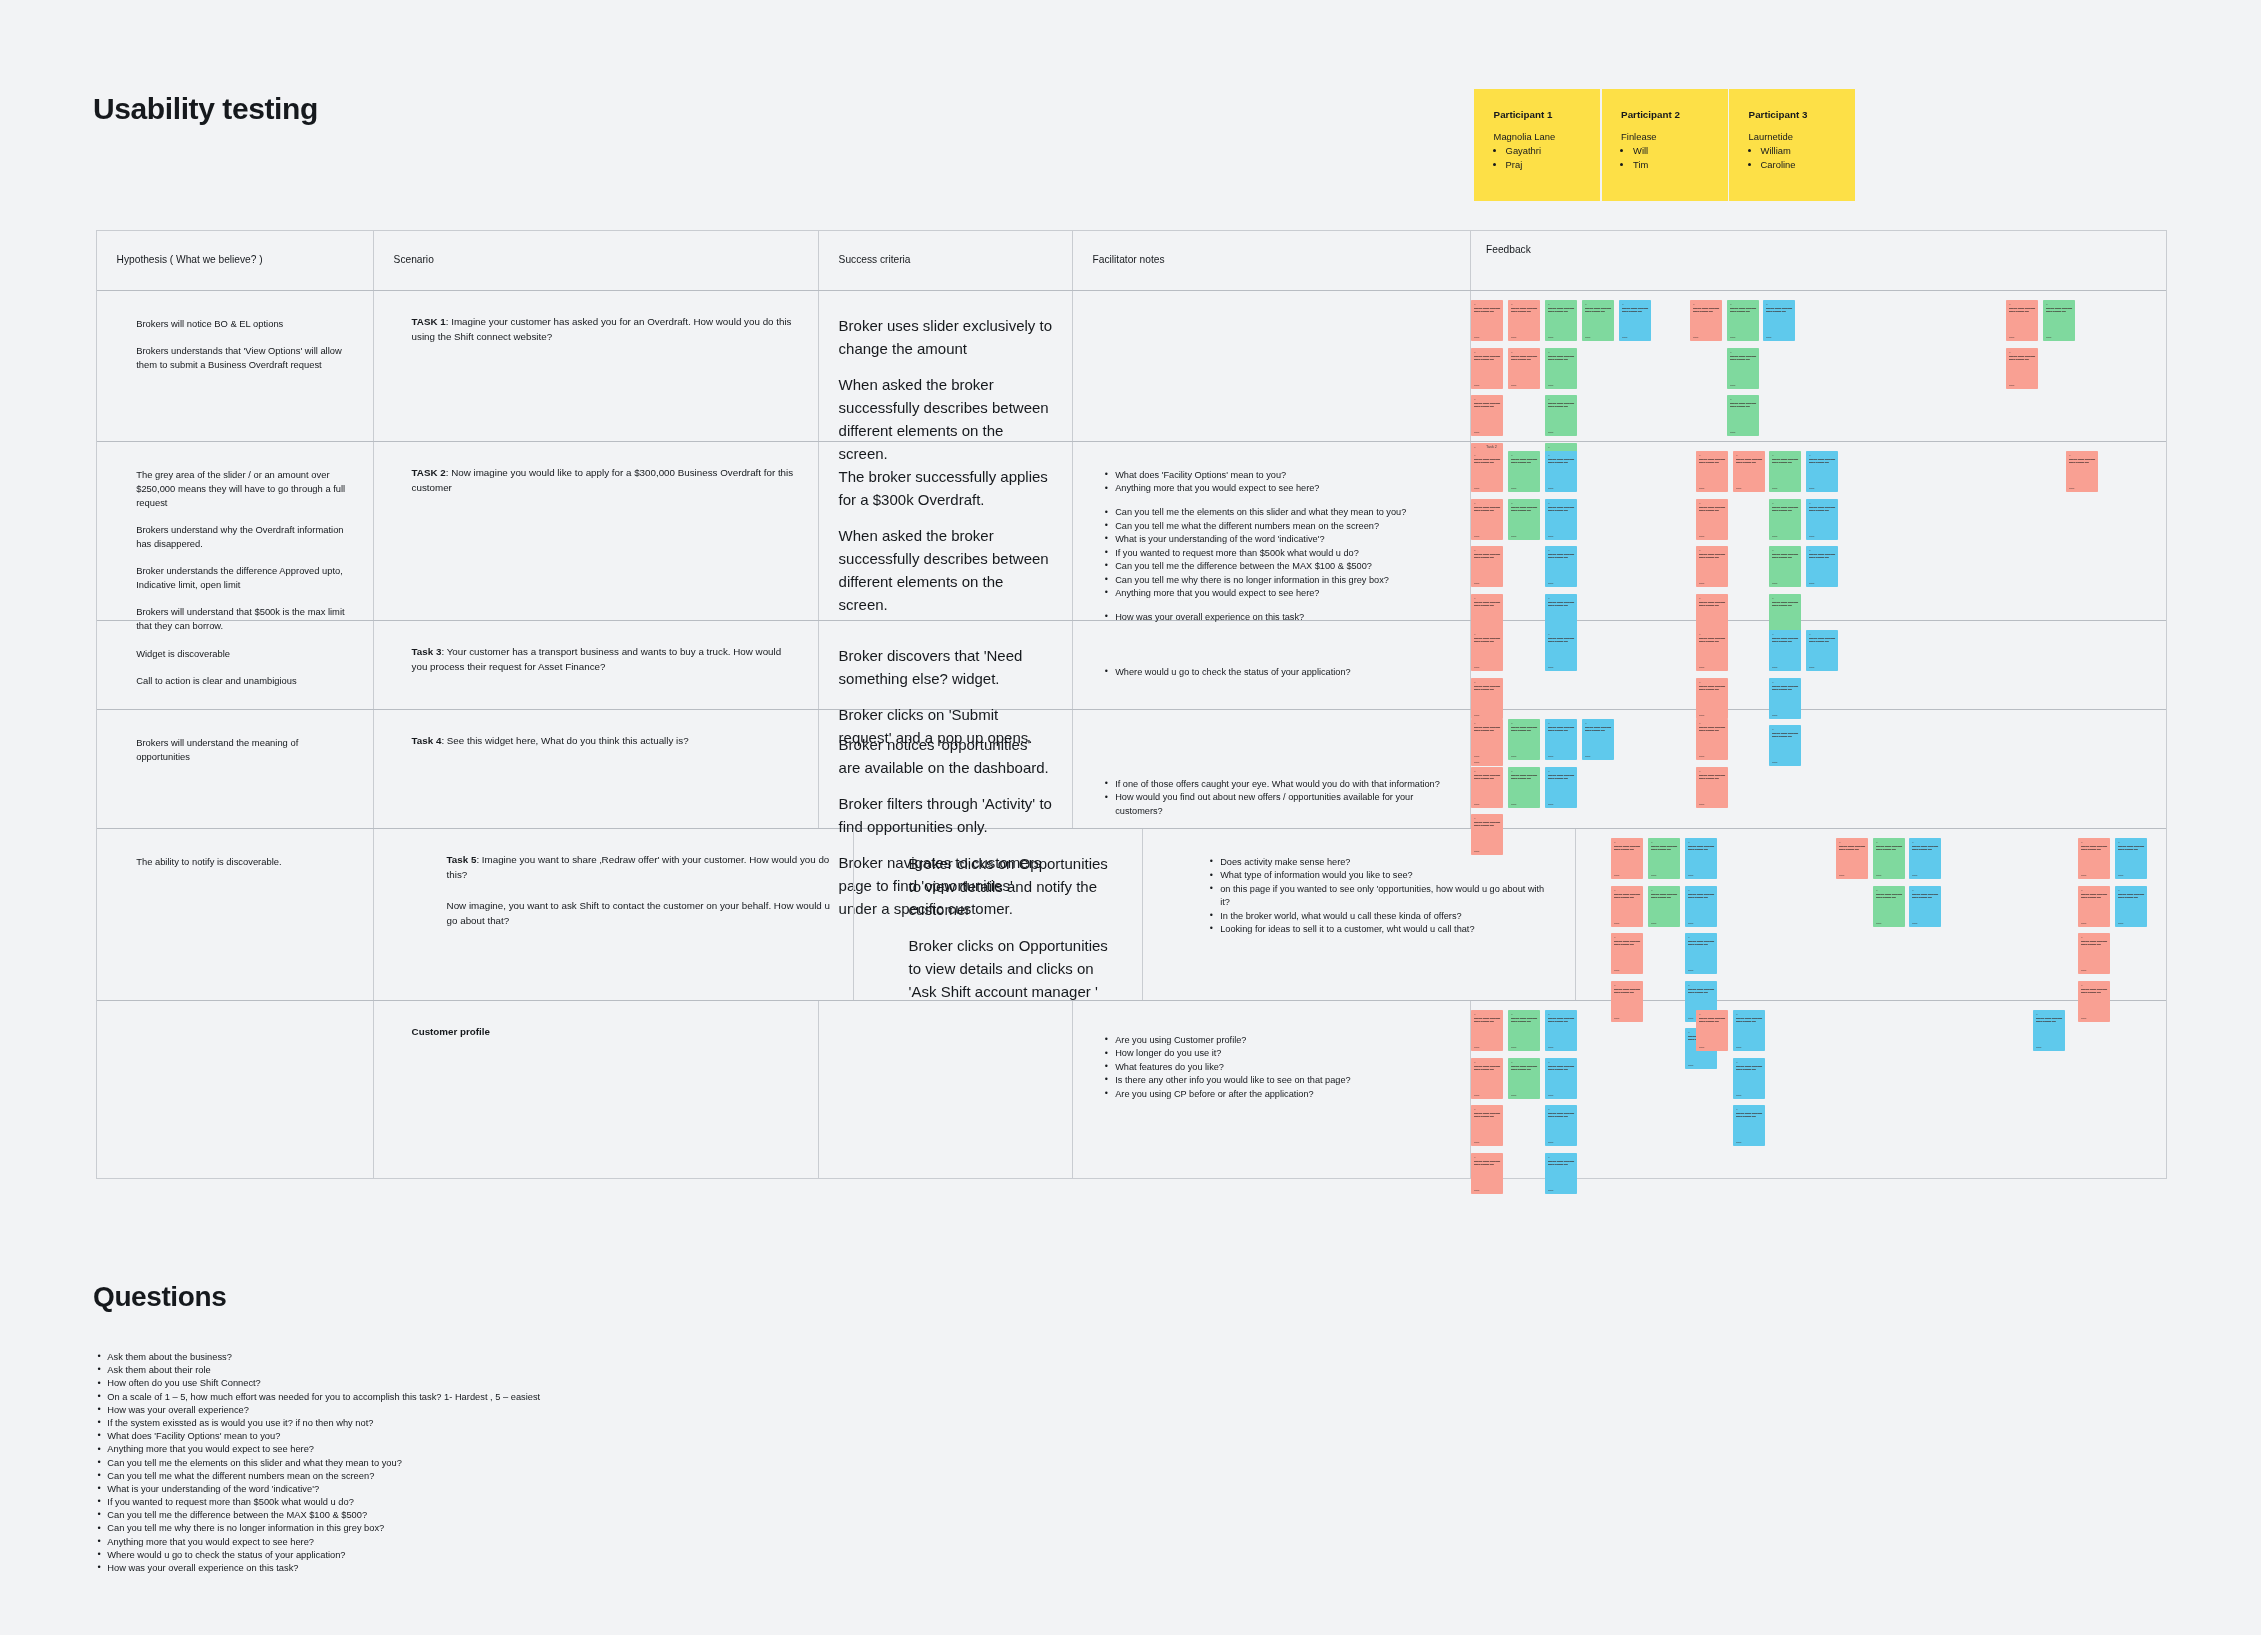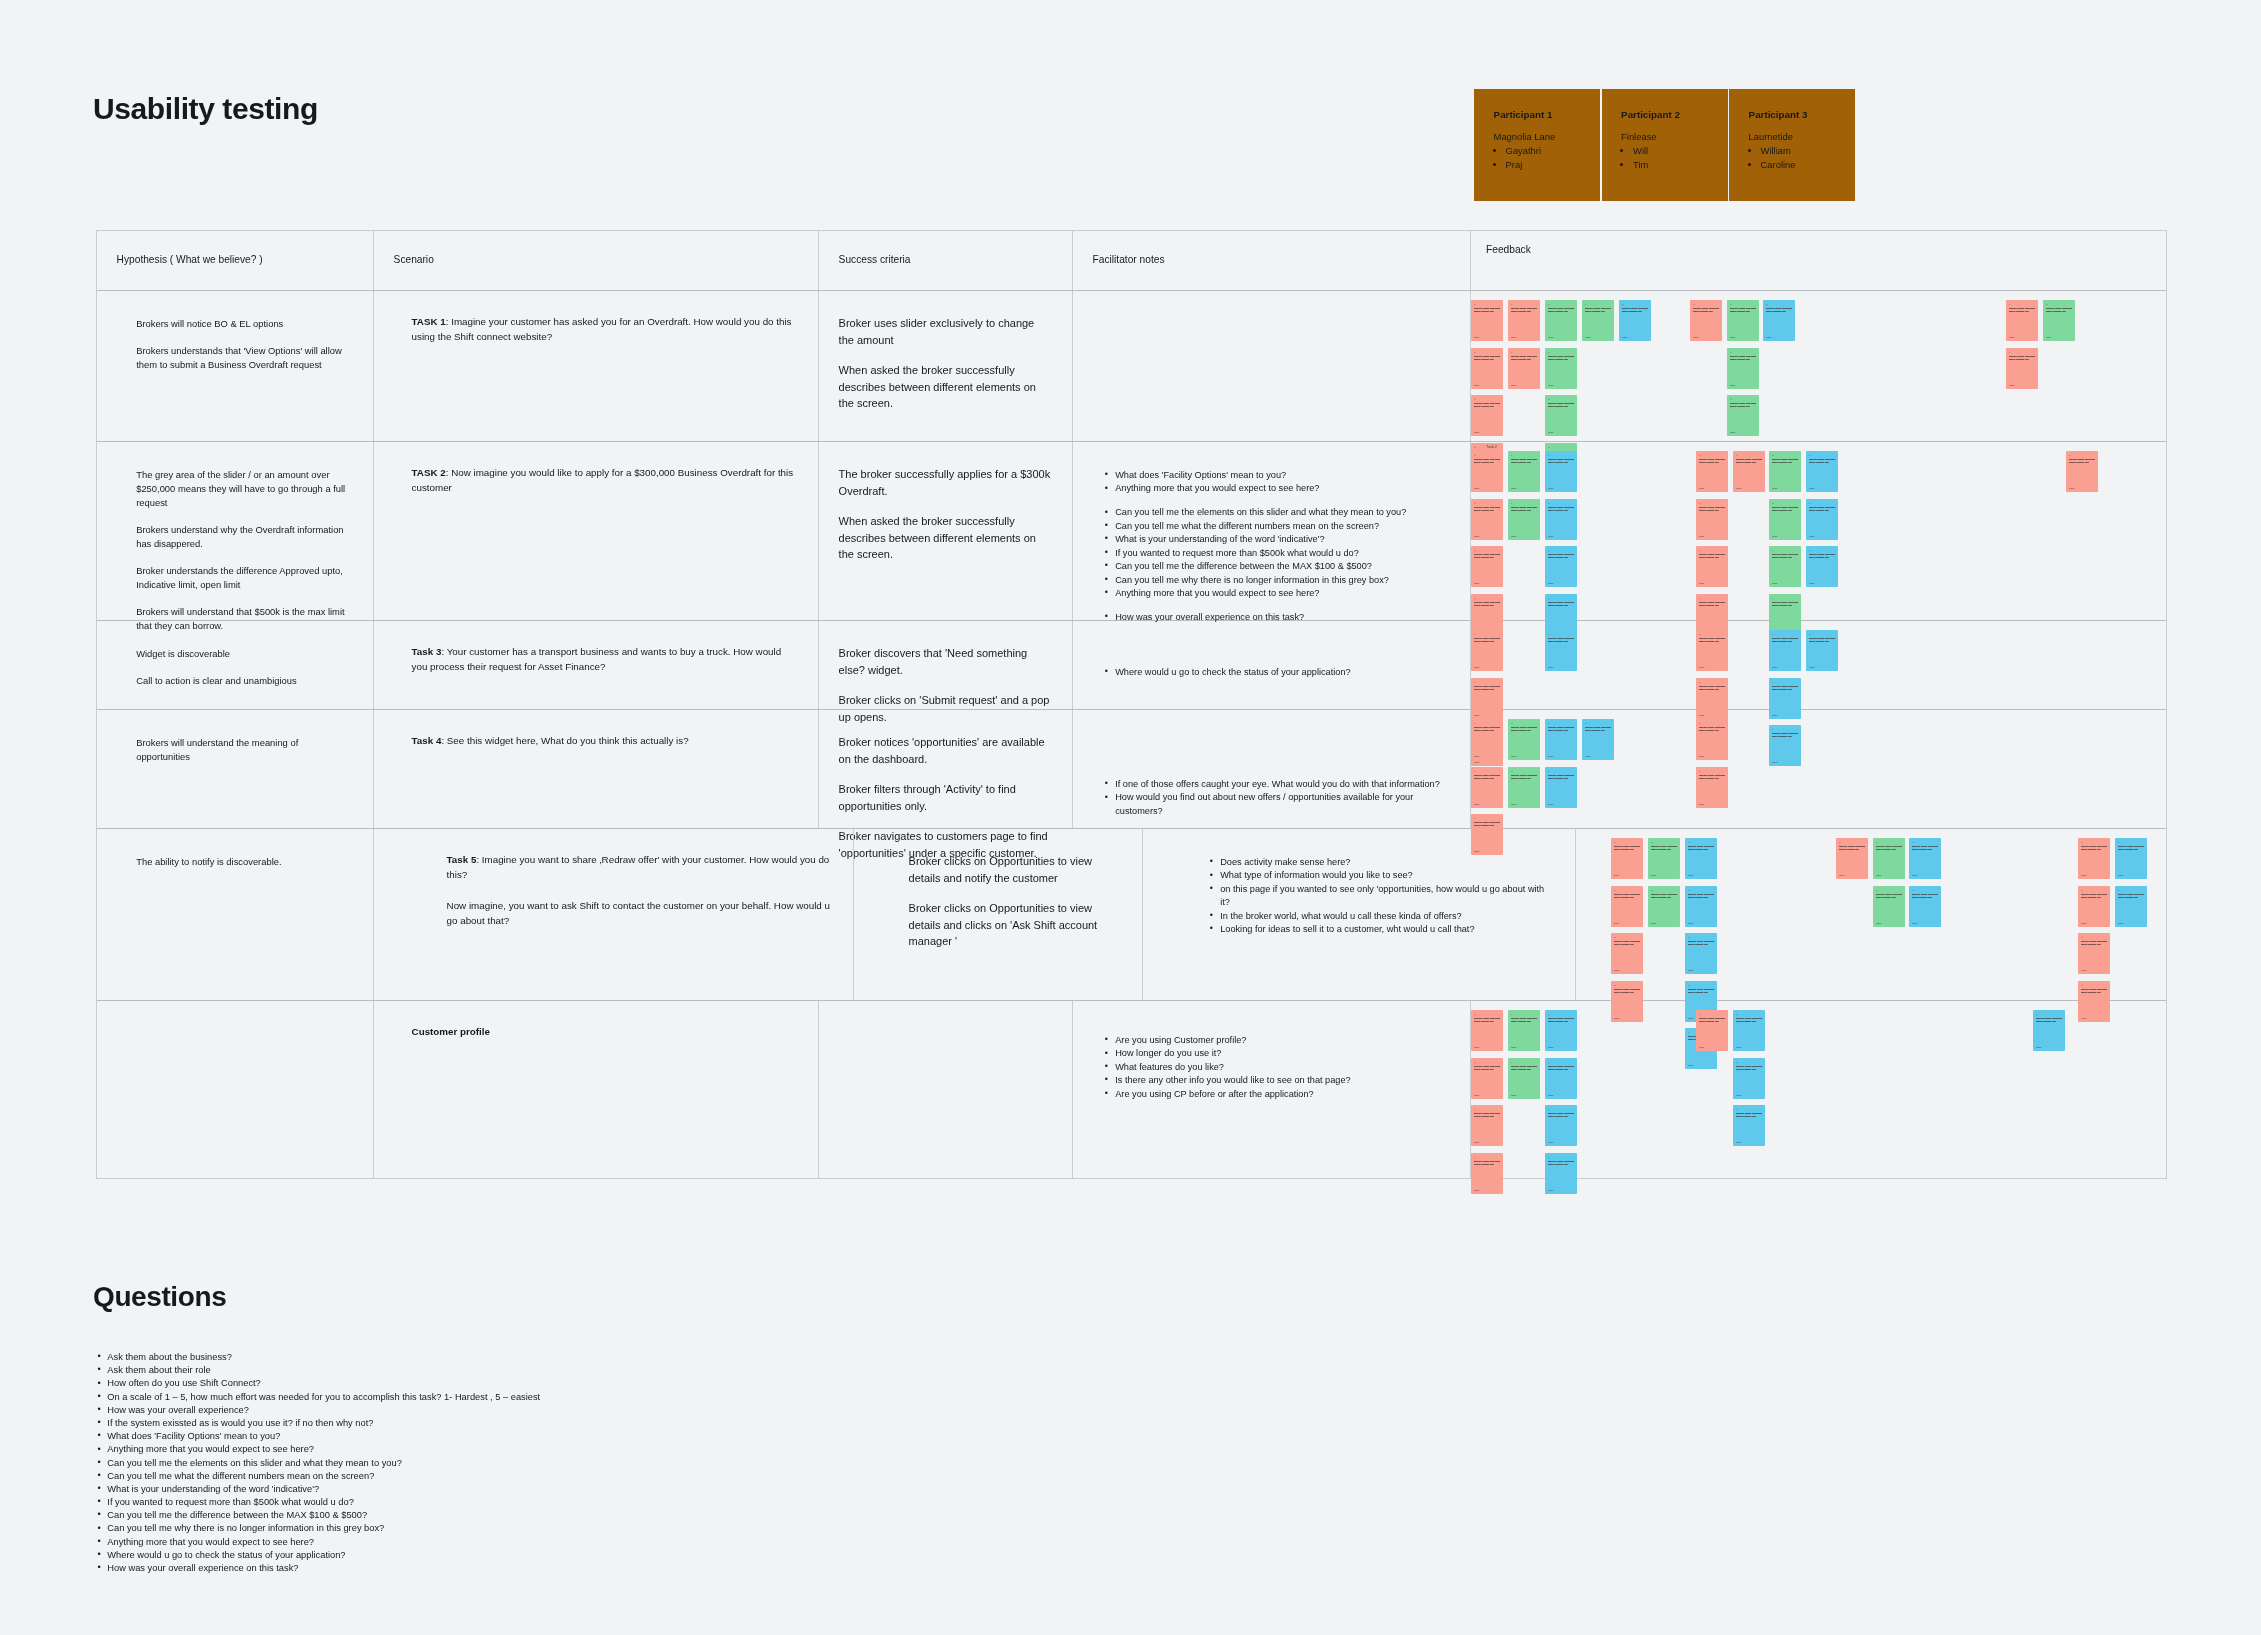--- a/index.html
+++ b/index.html
@@ -15,21 +15,21 @@
   
   .title {
     position: absolute; left: 93px; top: 92px;
     font-size: 30px; font-weight: bold; letter-spacing: -0.4px;
   }
   .participants {
     position: absolute; left: 1474px; top: 89px;
     display: flex; gap: 1.5px;
   }
   .pcard {
-    width: 126px; height: 112px; background: #a16207;
+    width: 126px; height: 112px; background: #fde047;
     padding: 19.6px 16.6px 7.5px 19.6px;
   }
   .pcard .pname { font-size: 9.8px; font-weight: bold; margin-bottom: 10.6px; }
   .pcard .pcompany { font-size: 9.4px; line-height: 1.5; }
   .pcard ul { margin-left: 12px; }
   .pcard li { font-size: 9.4px; line-height: 1.42; }
 
   
   .table {
     position: absolute; left: 96px; top: 230px;
@@ -51,21 +51,21 @@
 
   .hyp-p { font-size: 9.4px; line-height: 1.5; margin-bottom: 13px; }
   .hyp-p:last-child { margin-bottom: 0; }
   .hyp-inner { padding-top: 10.6px; padding-left: 19.6px; }
 
   .scn-p { font-size: 9.8px; line-height: 1.52; margin-bottom: 16.6px; }
   .scn-p:last-child { margin-bottom: 0; }
   .scn-inner { padding-top: 9px; padding-left: 18px; }
   .scn-p b { font-weight: bold; }
 
-  .suc-p { font-size: 11px; line-height: 1.52; margin-bottom: 13.6px; }
+  .suc-p { font-size: 15px; line-height: 1.52; margin-bottom: 13.6px; }
   .suc-p:last-child { margin-bottom: 0; }
   .suc-inner { padding-top: 9px; }
 
   .fac-inner { padding-top: 12px; padding-left: 10.6px; }
   .fac-group { margin-bottom: 10.6px; }
   .fac-group:last-child { margin-bottom: 0; }
   .fac-li {
     font-size: 9.2px; line-height: 1.46; position: relative;
     padding-left: 12px;
   }

